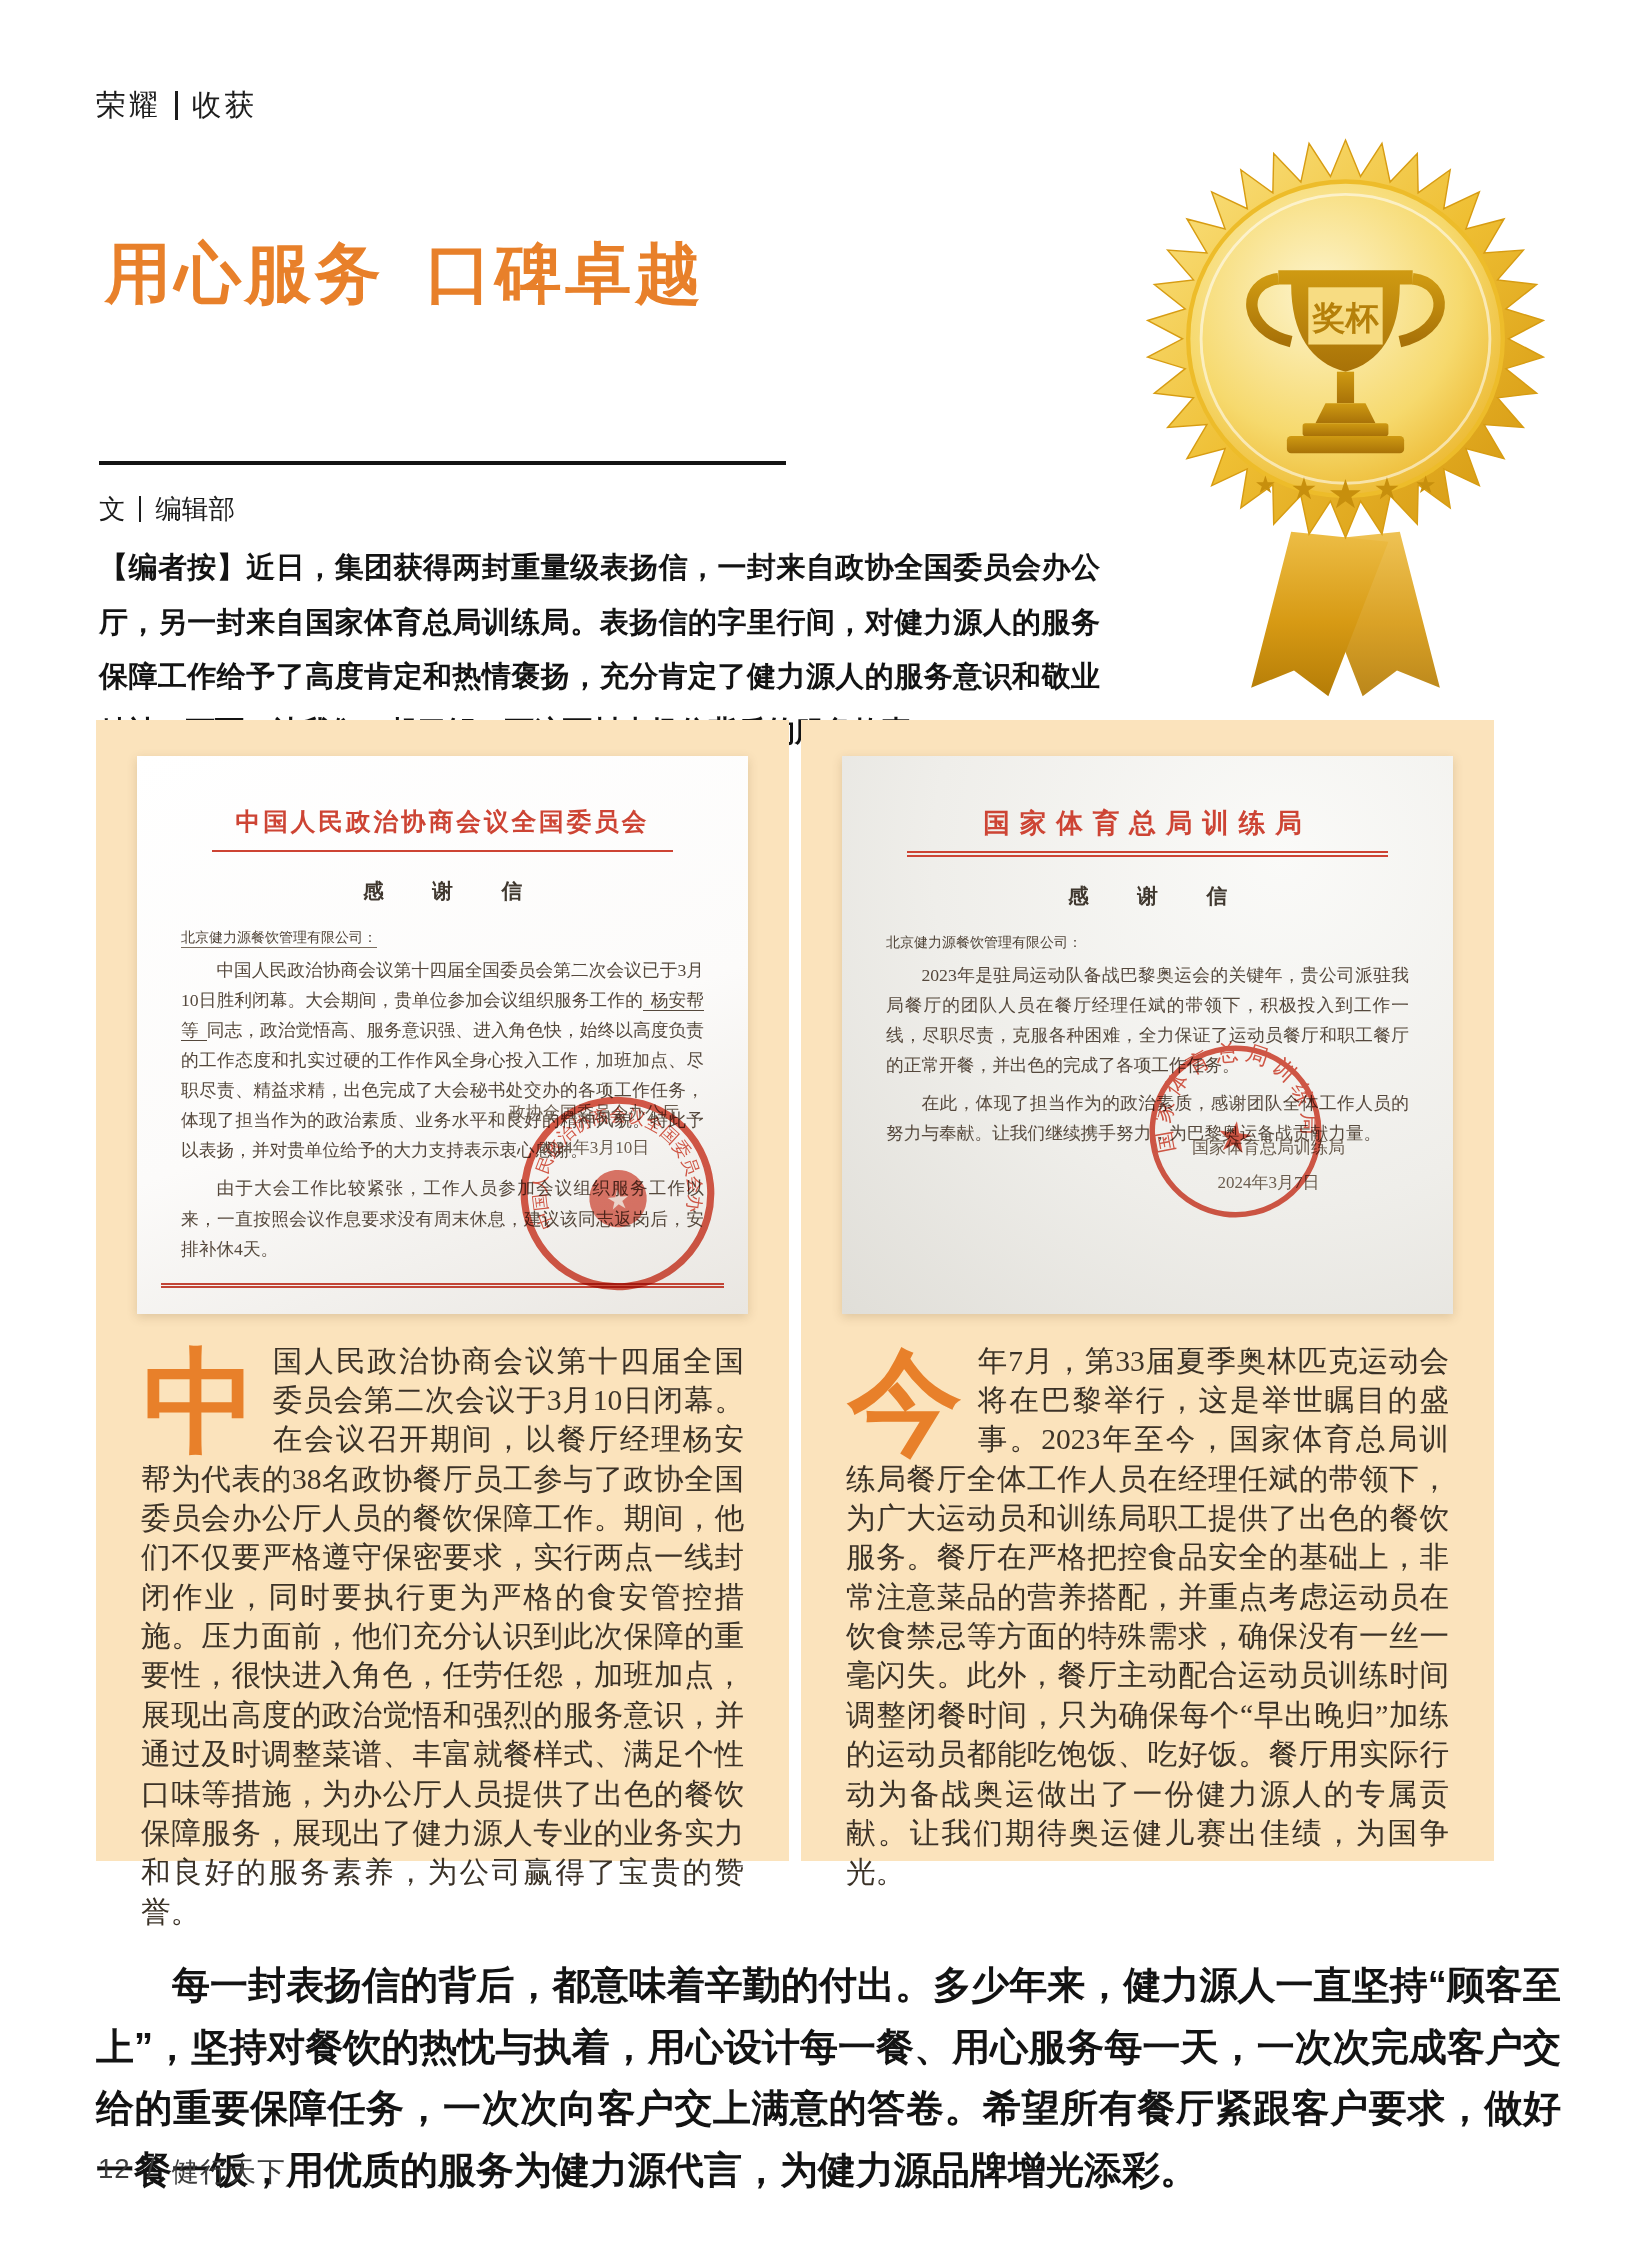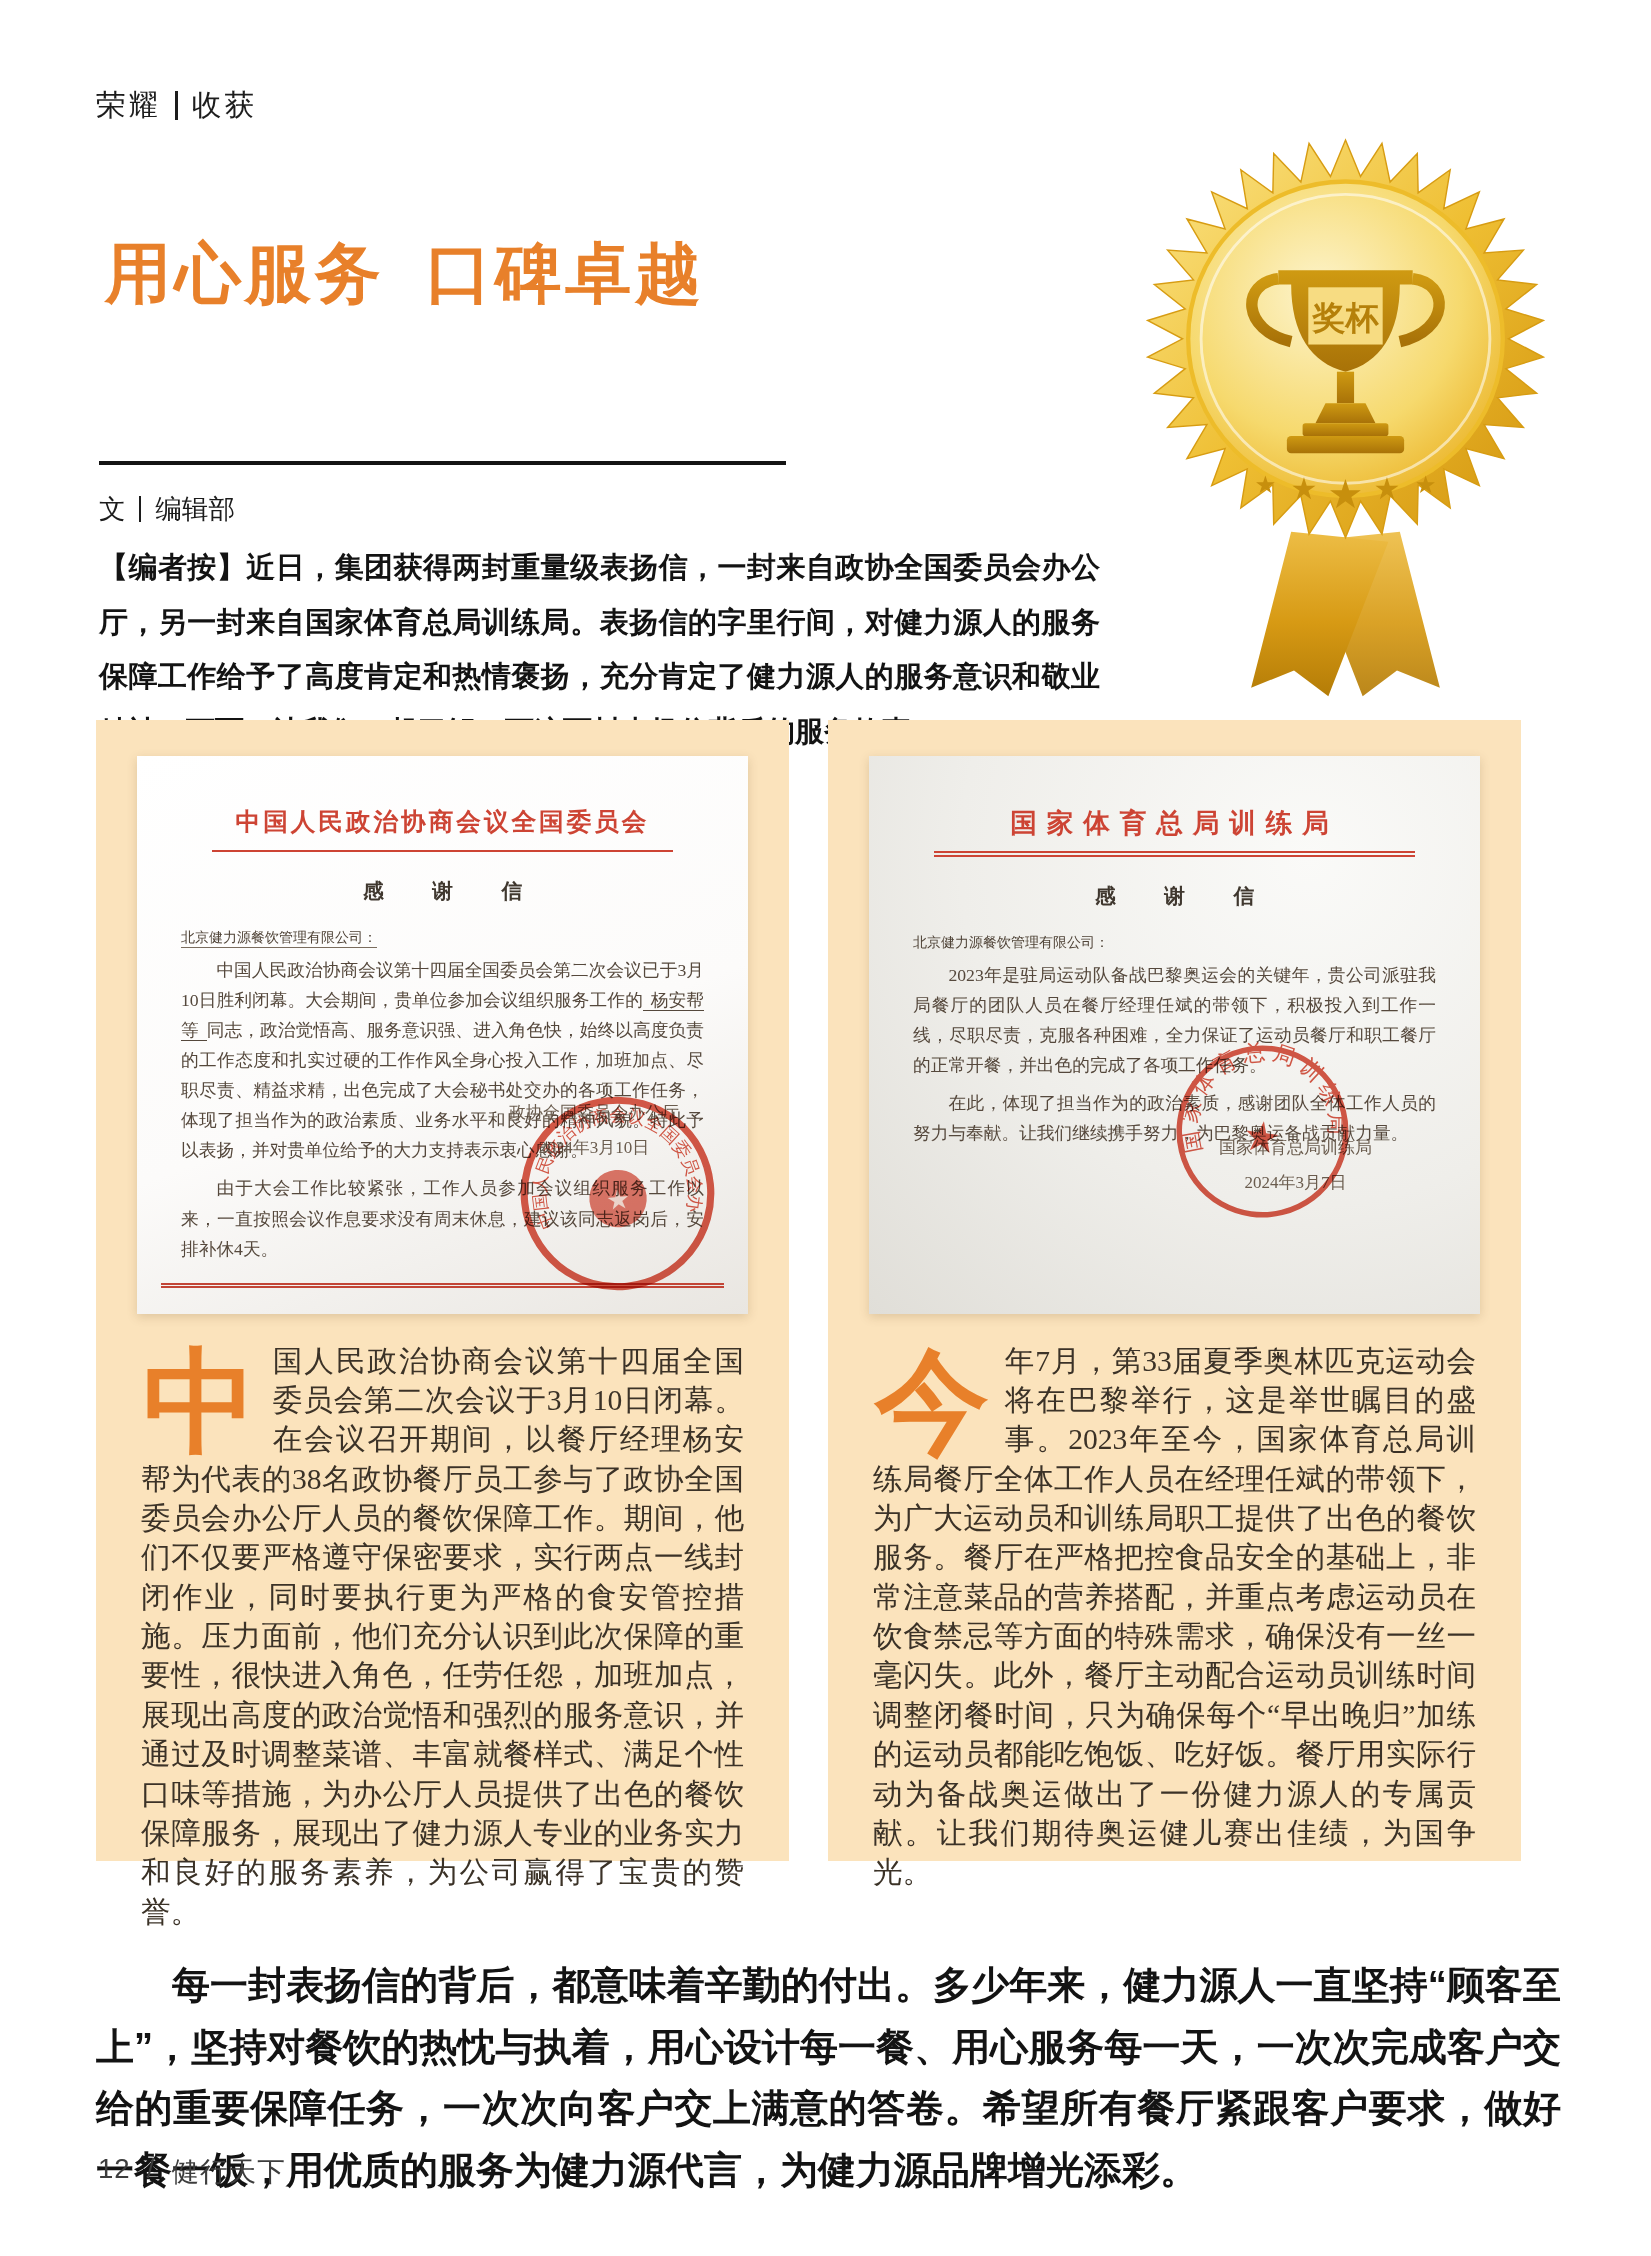--- a/index.html
+++ b/index.html
@@ -23,21 +23,21 @@
 
   .editor-note{position:absolute;left:99px;top:540px;width:1001px;font-size:29px;font-weight:700;
                color:#131313;line-height:1.88;text-align:justify;}
 
   
   .medal{position:absolute;left:1131px;top:110px;width:429px;}
 
   
   .panel{position:absolute;top:720px;width:693px;height:1141px;background:var(--panel);}
   .panel-l{left:96px;}
-  .panel-r{left:828px;}
+  .panel-r{left:801px;}
 
   
   .letter{position:relative;margin:36px 41px 0;height:558px;overflow:hidden;
           box-shadow:0 3px 9.9px rgba(90,60,20,.18);padding:49px 44px 0;}
   .letter-l{background:linear-gradient(160deg,#ffffff 0%,#fcfbfa 55%,#e9e6e1 100%);}
   .letter-r{background:radial-gradient(circle at 72% 18%,#fafaf8 0%,#efeeea 55%,#e0ded8 100%);}
   .l-org{color:var(--lred);font-family:"Liberation Serif",serif;font-weight:700;text-align:center;
          font-size:24.6px;letter-spacing:3px;}
   .letter-r .l-org{font-size:26.6px;letter-spacing:9.9px;}
   .l-rule{height:2px;background:var(--lred);width:88%;margin:11.8px auto 0;}

